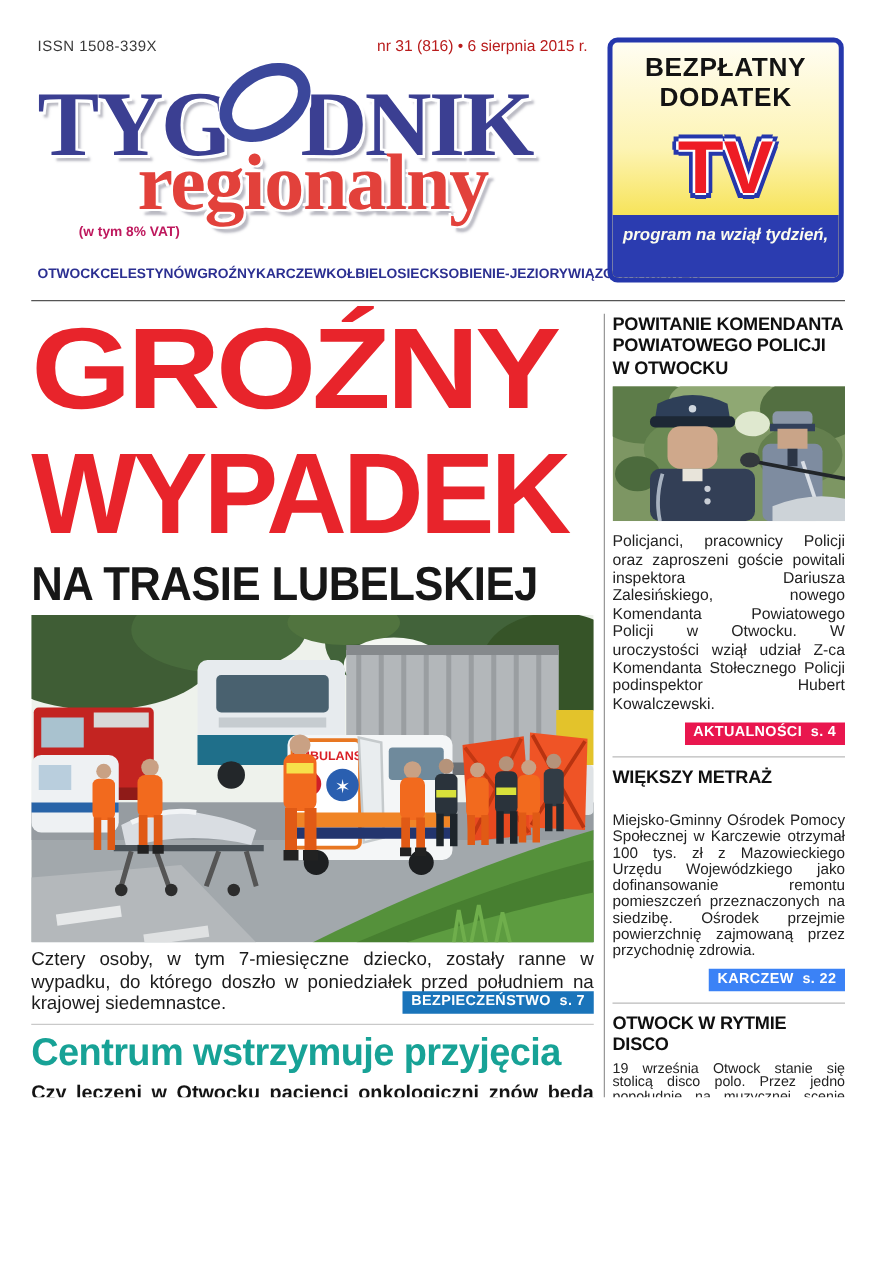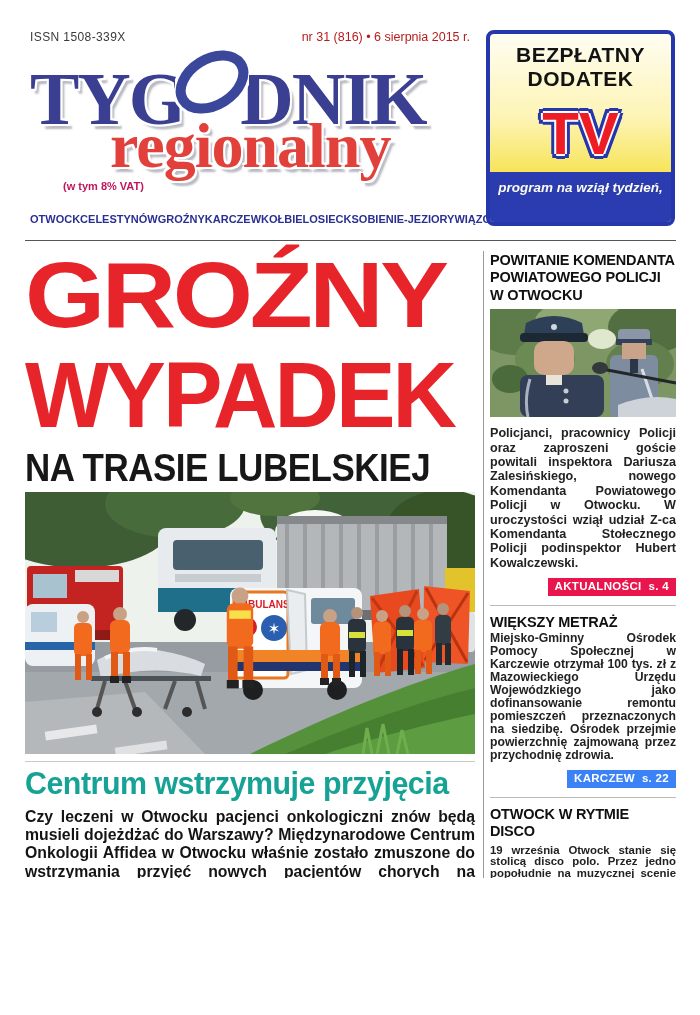--- a/index.html
+++ b/index.html
@@ -49,23 +49,23 @@
   .l-div { border-top:1px solid #c9c9c9; margin:7px 0 4px; }
   .teal-head { font-size:31px; line-height:36px; font-weight:bold; color:#17a296; letter-spacing:-.5px; transform:scaleX(0.98); transform-origin:left center; white-space:nowrap; }
   .lead2-body { position:relative; margin-top:6px; font-size:15.8px; line-height:18.2px; font-weight:bold; text-align:justify; color:#141414; }
   .lead2-body .badge { position:absolute; right:0; bottom:1px; }
 
   
   .v-rule { position:absolute; left:483px; top:251px; height:744px; border-left:1px solid #999; }
   .sidebar { position:absolute; left:490px; top:252px; width:186px; }
   .sb-h { font-size:14.5px; line-height:17.4px; font-weight:bold; color:#101010; letter-spacing:-.2px; }
   .sb-photo { margin-top:5px; width:186px; height:108px; overflow:hidden; }
-  .sb-body { text-align:justify; color:#222;font-weight:bold; }
+  .sb-body { text-align:justify; color:#222; }
   .sb-body.s1 { margin-top:9px; font-size:12.6px; line-height:14.4px; }
-  .sb-body.s2 { margin-top:0; font-size:12.2px; line-height:13px; }
+  .sb-body.s2 { margin-top:18px; font-size:12.2px; line-height:13px; }
   .sb-body.s3 { margin-top:4px; font-size:11.4px; line-height:11.6px; }
   .sb-badge-row { margin-top:6px; text-align:right; }
   .sb-div { border-top:1px solid #bbb; margin:9px 0 8px; }
 </style>
 </head>
 <body>
 
 <div class="page">
 
   <div class="issn">ISSN 1508-339X</div>
@@ -250,20 +250,26 @@
         </g>
         <g transform="translate(58,152)">
           <circle cx="0" cy="-27" r="6" fill="#c9a184"></circle>
             <rect x="-9" y="-21" width="18" height="33" rx="5" fill="#f26a1e"></rect>
             <rect x="-8" y="10" width="6" height="26" fill="#e05a15"></rect>
             <rect x="3" y="10" width="6" height="26" fill="#e05a15"></rect>
         </g>
       </svg>
     </div>
 
+    <div class="caption">
+      <span>Cztery osoby, w tym 7-miesięczne dziecko, zostały ranne w wypadku, do którego doszło w poniedziałek przed południem na krajowej siedemnastce.</span>
+      <span class="badge" style="background-color: rgb(26, 116, 186);">
+        <span>BEZPIECZEŃSTWO</span>&nbsp;&nbsp;<span>s. 7</span>
+      </span>
+    </div>
 
     <div class="l-div"></div>
 
     <div class="teal-head">Centrum wstrzymuje przyjęcia</div>
     <div class="lead2-body">
       <span>Czy leczeni w Otwocku pacjenci onkologiczni znów będą musieli dojeżdżać do Warszawy? Międzynarodowe Centrum Onkologii Affidea w Otwocku właśnie zostało zmuszone do wstrzymania przyjęć nowych pacjentów chorych na nowotwory. NFZ nie widzi bowiem uzasadnienia dla zawierania z placówką kontraktu. Społeczeństwo się mobilizuje i zbiera podpisy pod wnioskiem o zakontraktowanie usług w cieszącym się dobrą opinią ośrodku.</span>
       <span class="badge" style="background-color: rgb(23, 162, 150);">
         <span>OTWOCK</span>&nbsp;&nbsp;<span>s. 12-13</span>
       </span>
     </div>

